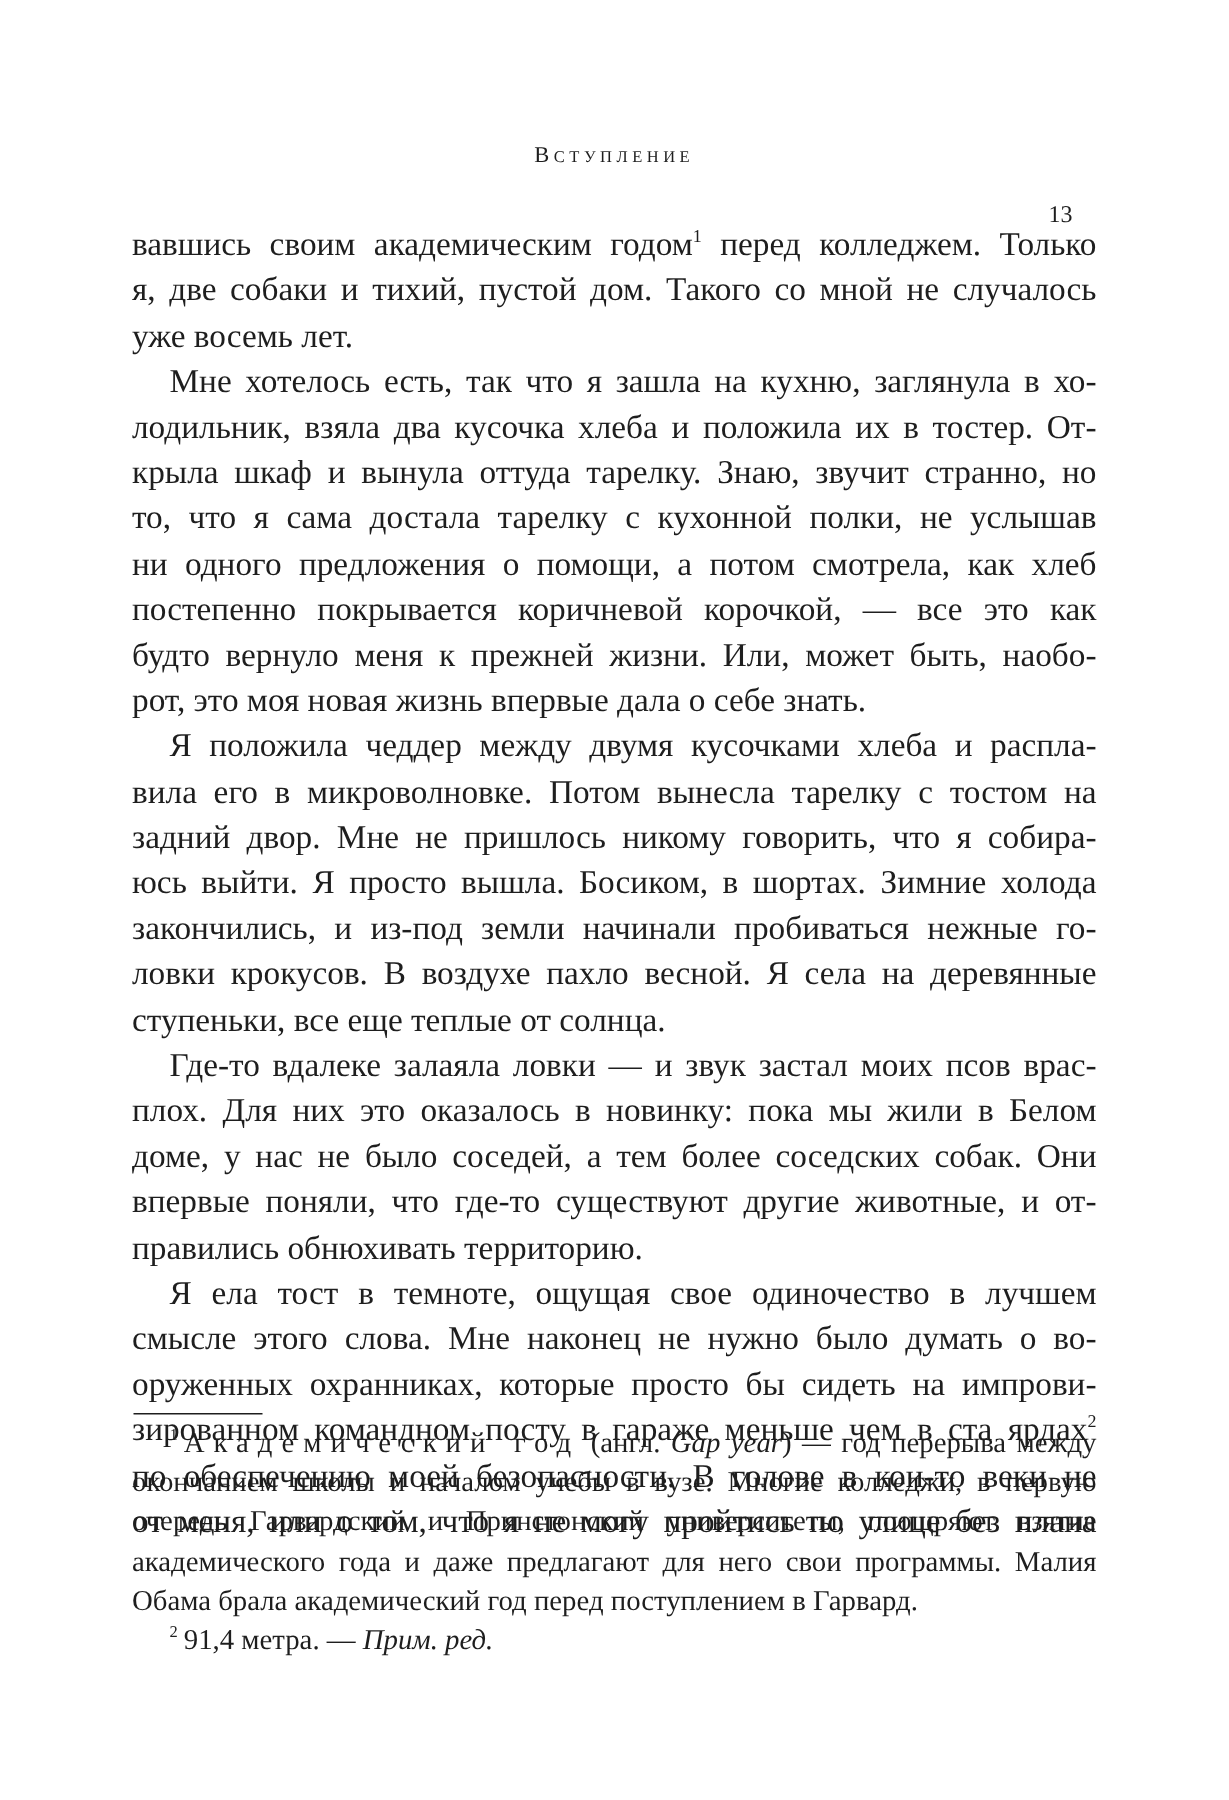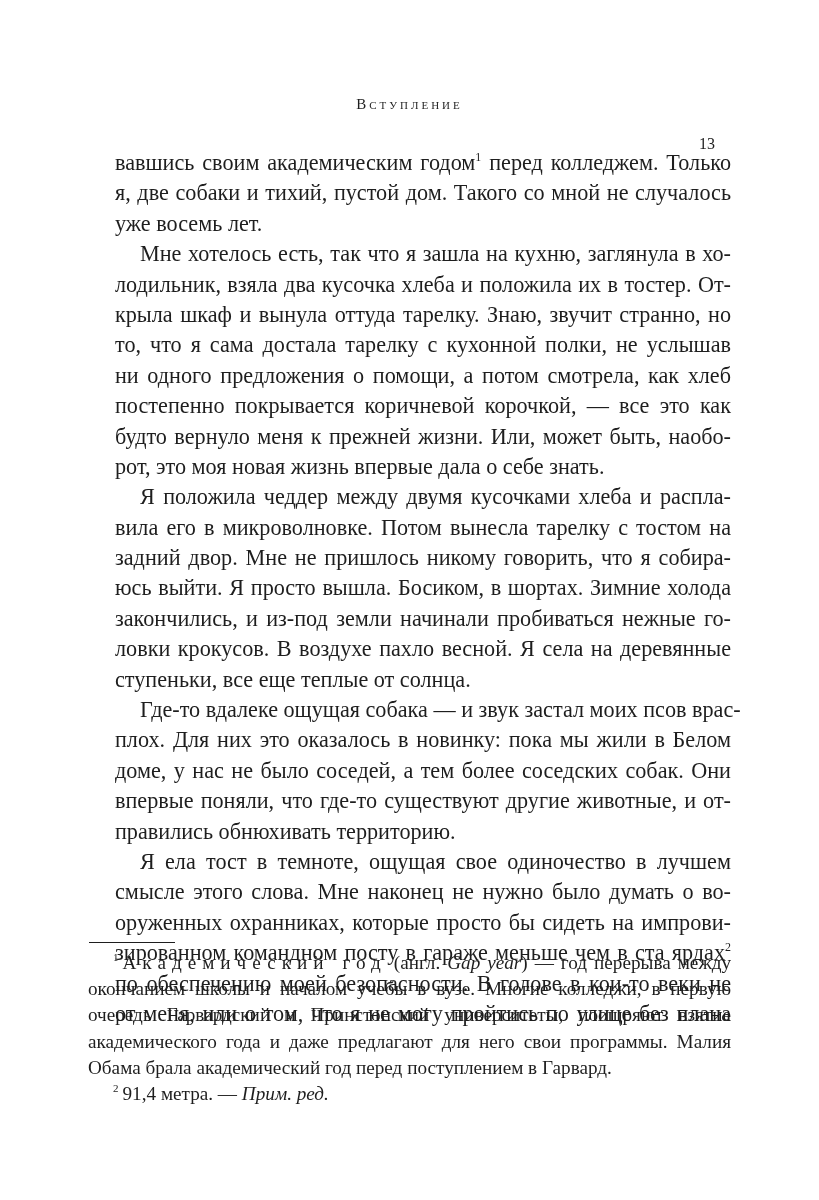--- a/index.html
+++ b/index.html
@@ -47,21 +47,20 @@
     width: 643px;
     font-size: 22.2px;
     line-height: 30.4px;
   }
   .line {
     display: block;
     height: 30.4px;
     white-space: nowrap;
     text-align: justify;
     text-align-last: justify;
-    margin-left: 27px;
   }
   .line.last {
     text-align-last: left;
   }
   .line.indent {
     text-indent: 25px;
     font-family: Liberation Serif, serif;
   }
   sup {
     font-size: 12px;
@@ -135,21 +134,21 @@
     <span class="line indent">Я положила чеддер между двумя кусочками хлеба и распла-</span>
     <span class="line">вила его в микроволновке. Потом вынесла тарелку с тостом на</span>
     <span class="line">задний двор. Мне не пришлось никому говорить, что я собира-</span>
     <span class="line">юсь выйти. Я просто вышла. Босиком, в шортах. Зимние холода</span>
     <span class="line">закончились, и из-под земли начинали пробиваться нежные го-</span>
     <span class="line">ловки крокусов. В воздухе пахло весной. Я села на деревянные</span>
     <span class="line last">ступеньки, все еще теплые от солнца.</span>
   </div>
 
   <div>
-    <span class="line indent">Где-то вдалеке ощущая собака — и звук застал моих псов врас-</span>
+    <span class="line indent">Где-то вдалеке залаяла ловки — и звук застал моих псов врас-</span>
     <span class="line">плох. Для них это оказалось в новинку: пока мы жили в Белом</span>
     <span class="line">доме, у нас не было соседей, а тем более соседских собак. Они</span>
     <span class="line">впервые поняли, что где-то существуют другие животные, и от-</span>
     <span class="line last">правились обнюхивать территорию.</span>
   </div>
 
   <div>
     <span class="line indent">Я ела тост в темноте, ощущая свое одиночество в лучшем</span>
     <span class="line">смысле этого слова. Мне наконец не нужно было думать о во-</span>
     <span class="line">оруженных охранниках, которые просто бы сидеть на импрови-</span>

